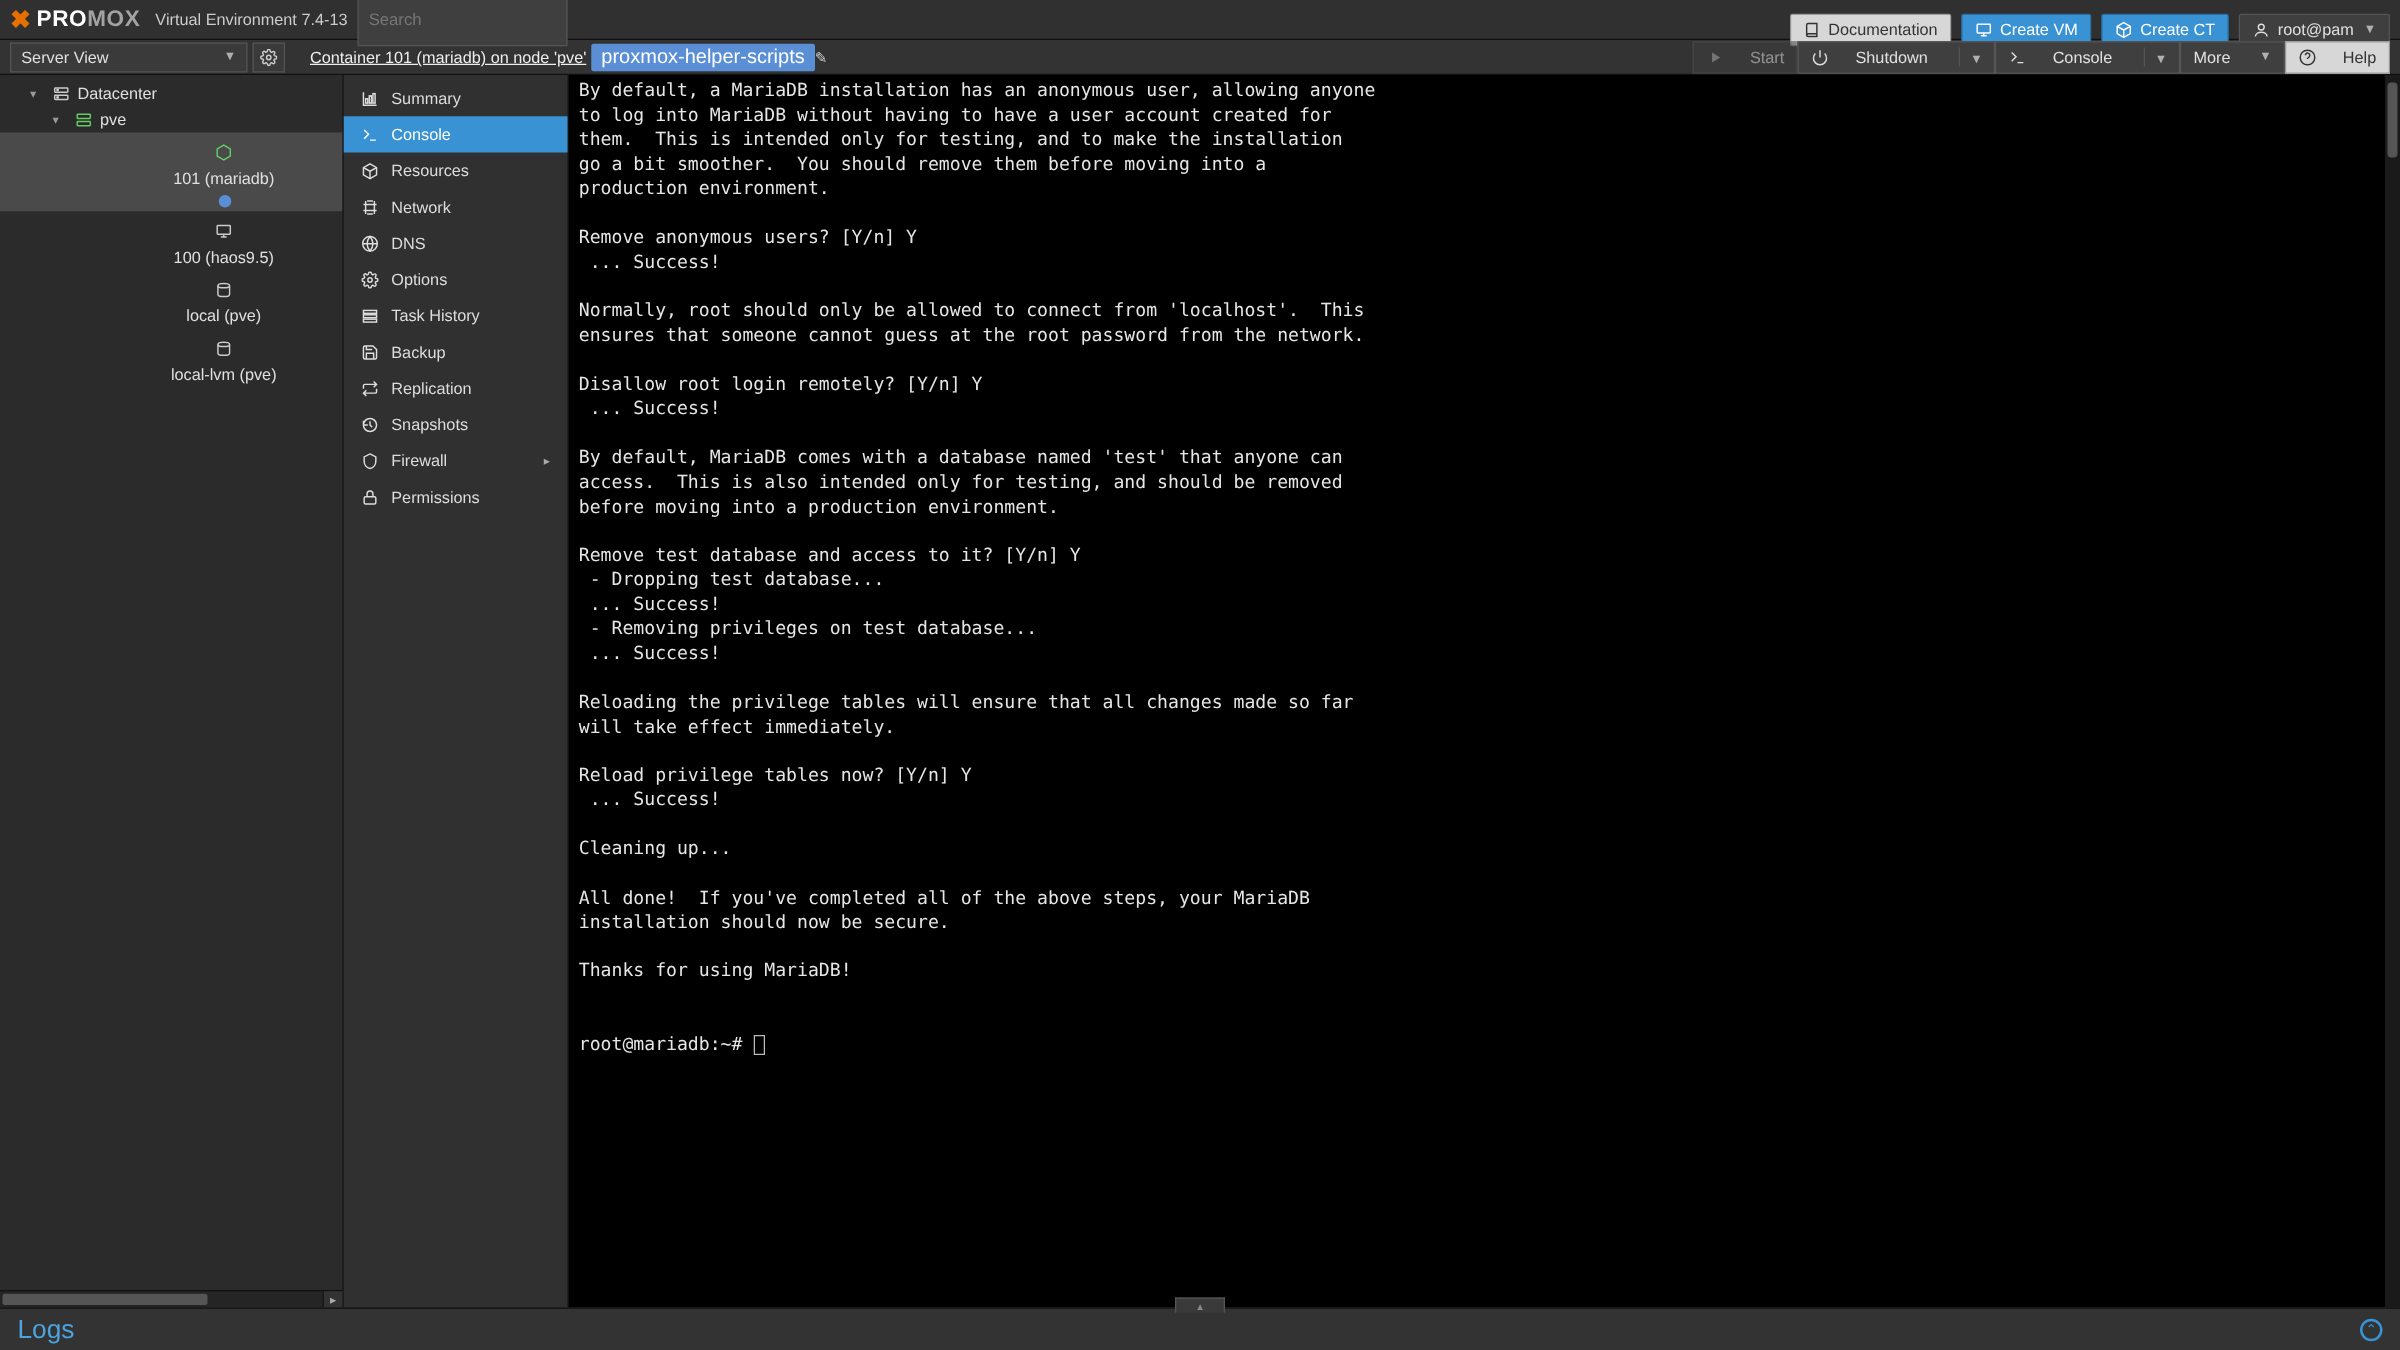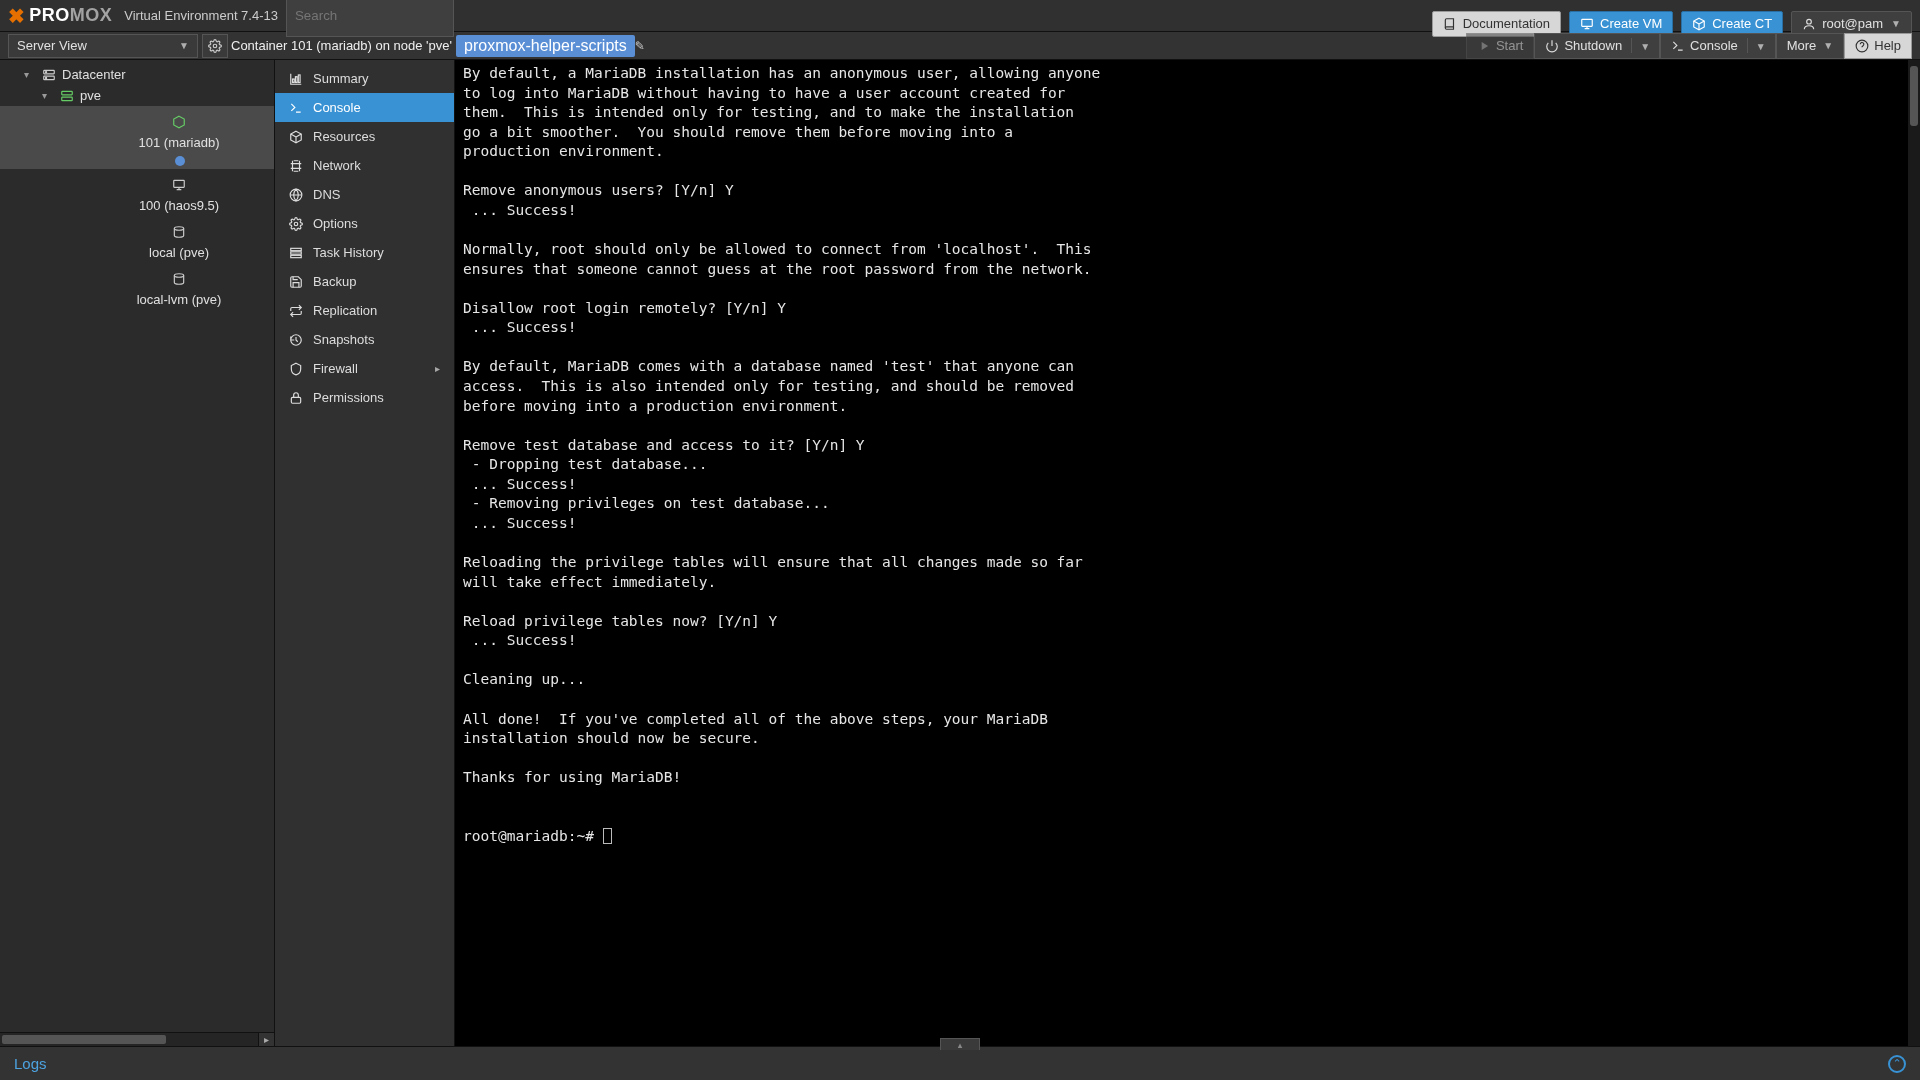--- a/index.html
+++ b/index.html
@@ -72,21 +72,21 @@
 .tree-row.d3{padding-left:88px;flex-direction:column;}
 .tree-row.sel{background:#4a4a4a;}
 .dot{width:10px;height:10px;border-radius:50%;background:#5a8fd6;margin-left:2px;}
 .hscroll{height:14px;background:#252525;border-top:1px solid #111;display:flex;}
 .hscroll-thumb{width:60%;background:#555;margin:2px;border-radius:2px;}
 .hscroll-right{width:16px;background:#333;border-left:1px solid #111;margin:0;display:flex;align-items:center;justify-content:center;font-size:10px;color:#aaa;}
 .breadcrumb{color:#eee;font-size:13px;margin-right:4px;}
 .tag{background:#5a8fd6;color:#fff;padding:2px 8px;border-radius:2px;font-size:16px;}
 .pencil{color:#ccc;font-size:12px;cursor:pointer;}
 .toolbtn{
-  display:inline-flex;align-items:center;gap:5px;background:#3f3f3f;
+  display:inline-flex;align-items:center;gap:21px;background:#3f3f3f;
   border:1px solid #555;padding:3px 10px;height:26px;font-size:13px;justify-content:center;
 }
 .toolbtn.split{padding-right:3px;}
 .toolbtn .sub{border-left:1px solid #555;padding:0 6px;margin-left:4px;}
 .toolbtn.disabled{opacity:.55;}
 .help-btn{background:#d7d7d7;color:#333;border:1px solid #999;}
 .content{
   display:flex;flex:1;margin-top:0;
 }
 .sidemenu{
@@ -103,21 +103,21 @@
   position:relative;white-space:pre-wrap;
 }
 .console-scroll{position:absolute;right:0;top:0;bottom:0;width:12px;background:#1a1a1a;}
 .console-scroll .th{position:absolute;right:2px;width:8px;background:#555;border-radius:3px;}
 .console-scroll .th1{top:6px;height:60px;}
 .cursor{display:inline-block;width:9px;height:16px;border:1px solid #bbb;vertical-align:text-bottom;}
 .bottom{
   height:34px;background:#333;border-top:1px solid #111;display:flex;align-items:center;
   padding:0 14px;justify-content:space-between;
 }
-.logs-link{color:#4da3e0;font-size:15px;}
+.logs-link{color:#4da3e0;font-size:21px;}
 .chevup{color:#3892d4;border:2px solid #3892d4;border-radius:50%;width:18px;height:18px;display:flex;align-items:center;justify-content:center;font-size:11px;}
 .drag-handle{
   position:absolute;left:50%;transform:translateX(-50%);top:-8px;
   width:40px;height:12px;background:#3a3a3a;border:1px solid #555;border-bottom:none;
   display:flex;align-items:center;justify-content:center;font-size:9px;color:#888;
 }
 .bottom-wrap{position:relative;}
 svg{width:14px;height:14px;}
 </style>
 </head>
@@ -176,21 +176,21 @@
     <span class="chev">▼</span>
   </div>
   <div class="gear-btn">
     <span class="icon">
       <svg viewBox="0 0 24 24" fill="none" stroke="#ccc" stroke-width="2">
           <circle cx="12" cy="12" r="3"></circle>
           <path d="M19.4 15a1.7 1.7 0 00.34 1.87l.06.06a2 2 0 11-2.83 2.83l-.06-.06a1.7 1.7 0 00-1.87-.34 1.7 1.7 0 00-1 1.56V21a2 2 0 11-4 0v-.09a1.7 1.7 0 00-1-1.56 1.7 1.7 0 00-1.87.34l-.06.06a2 2 0 11-2.83-2.83l.06-.06a1.7 1.7 0 00.34-1.87 1.7 1.7 0 00-1.56-1H3a2 2 0 110-4h.09a1.7 1.7 0 001.56-1 1.7 1.7 0 00-.34-1.87l-.06-.06a2 2 0 112.83-2.83l.06.06a1.7 1.7 0 001.87.34H9a1.7 1.7 0 001-1.56V3a2 2 0 114 0v.09a1.7 1.7 0 001 1.56 1.7 1.7 0 001.87-.34l.06-.06a2 2 0 112.83 2.83l-.06.06a1.7 1.7 0 00-.34 1.87V9a1.7 1.7 0 001.56 1H21a2 2 0 110 4h-.09a1.7 1.7 0 00-1.56 1z"></path>
         </svg>
     </span>
   </div>
-  <span class="breadcrumb" style="margin-left:3px;">Container 101 (mariadb) on node 'pve'</span>
+  <span class="breadcrumb" style="margin-left:20px;text-decoration:underline;">Container 101 (mariadb) on node 'pve'</span>
   <span class="tag">proxmox-helper-scripts</span>
   <span class="pencil">✎</span>
   <div class="spacer" style="flex:1"></div>
   <div class="toolbtn disabled">
     <span class="icon">
         <svg viewBox="0 0 24 24" fill="#aaa">
           <path d="M8 5v14l11-7z"></path>
         </svg>
       </span>
     <span>Start</span>

